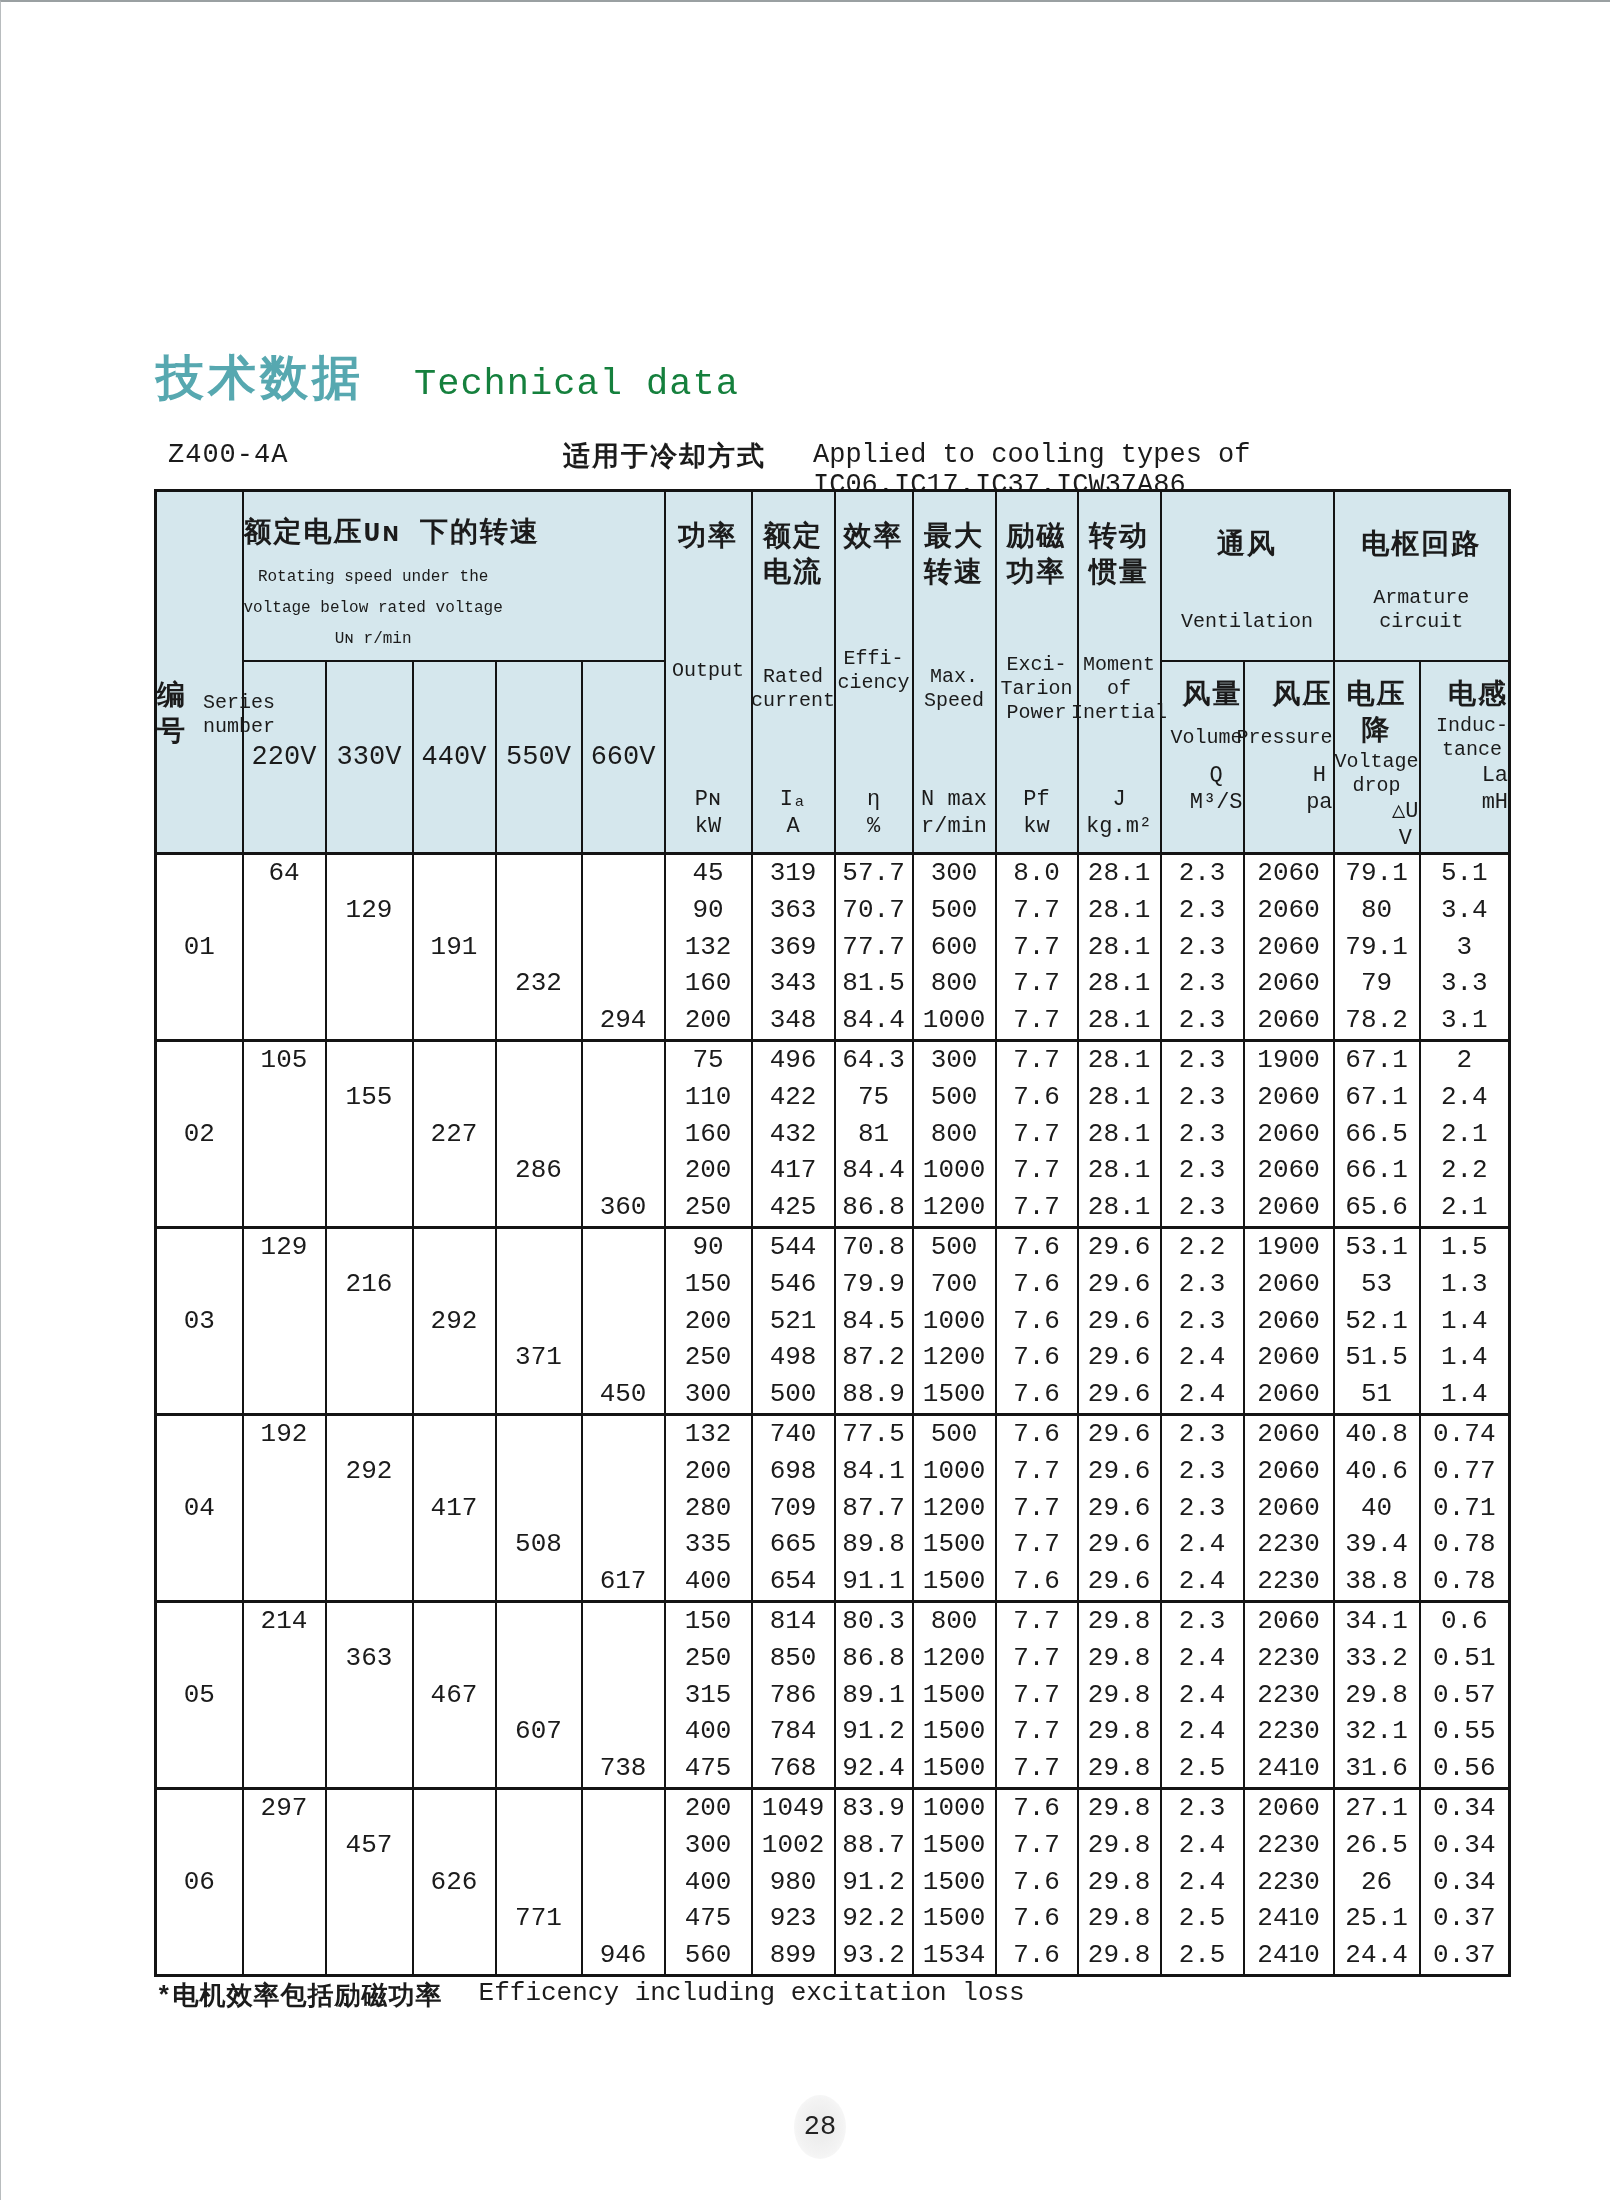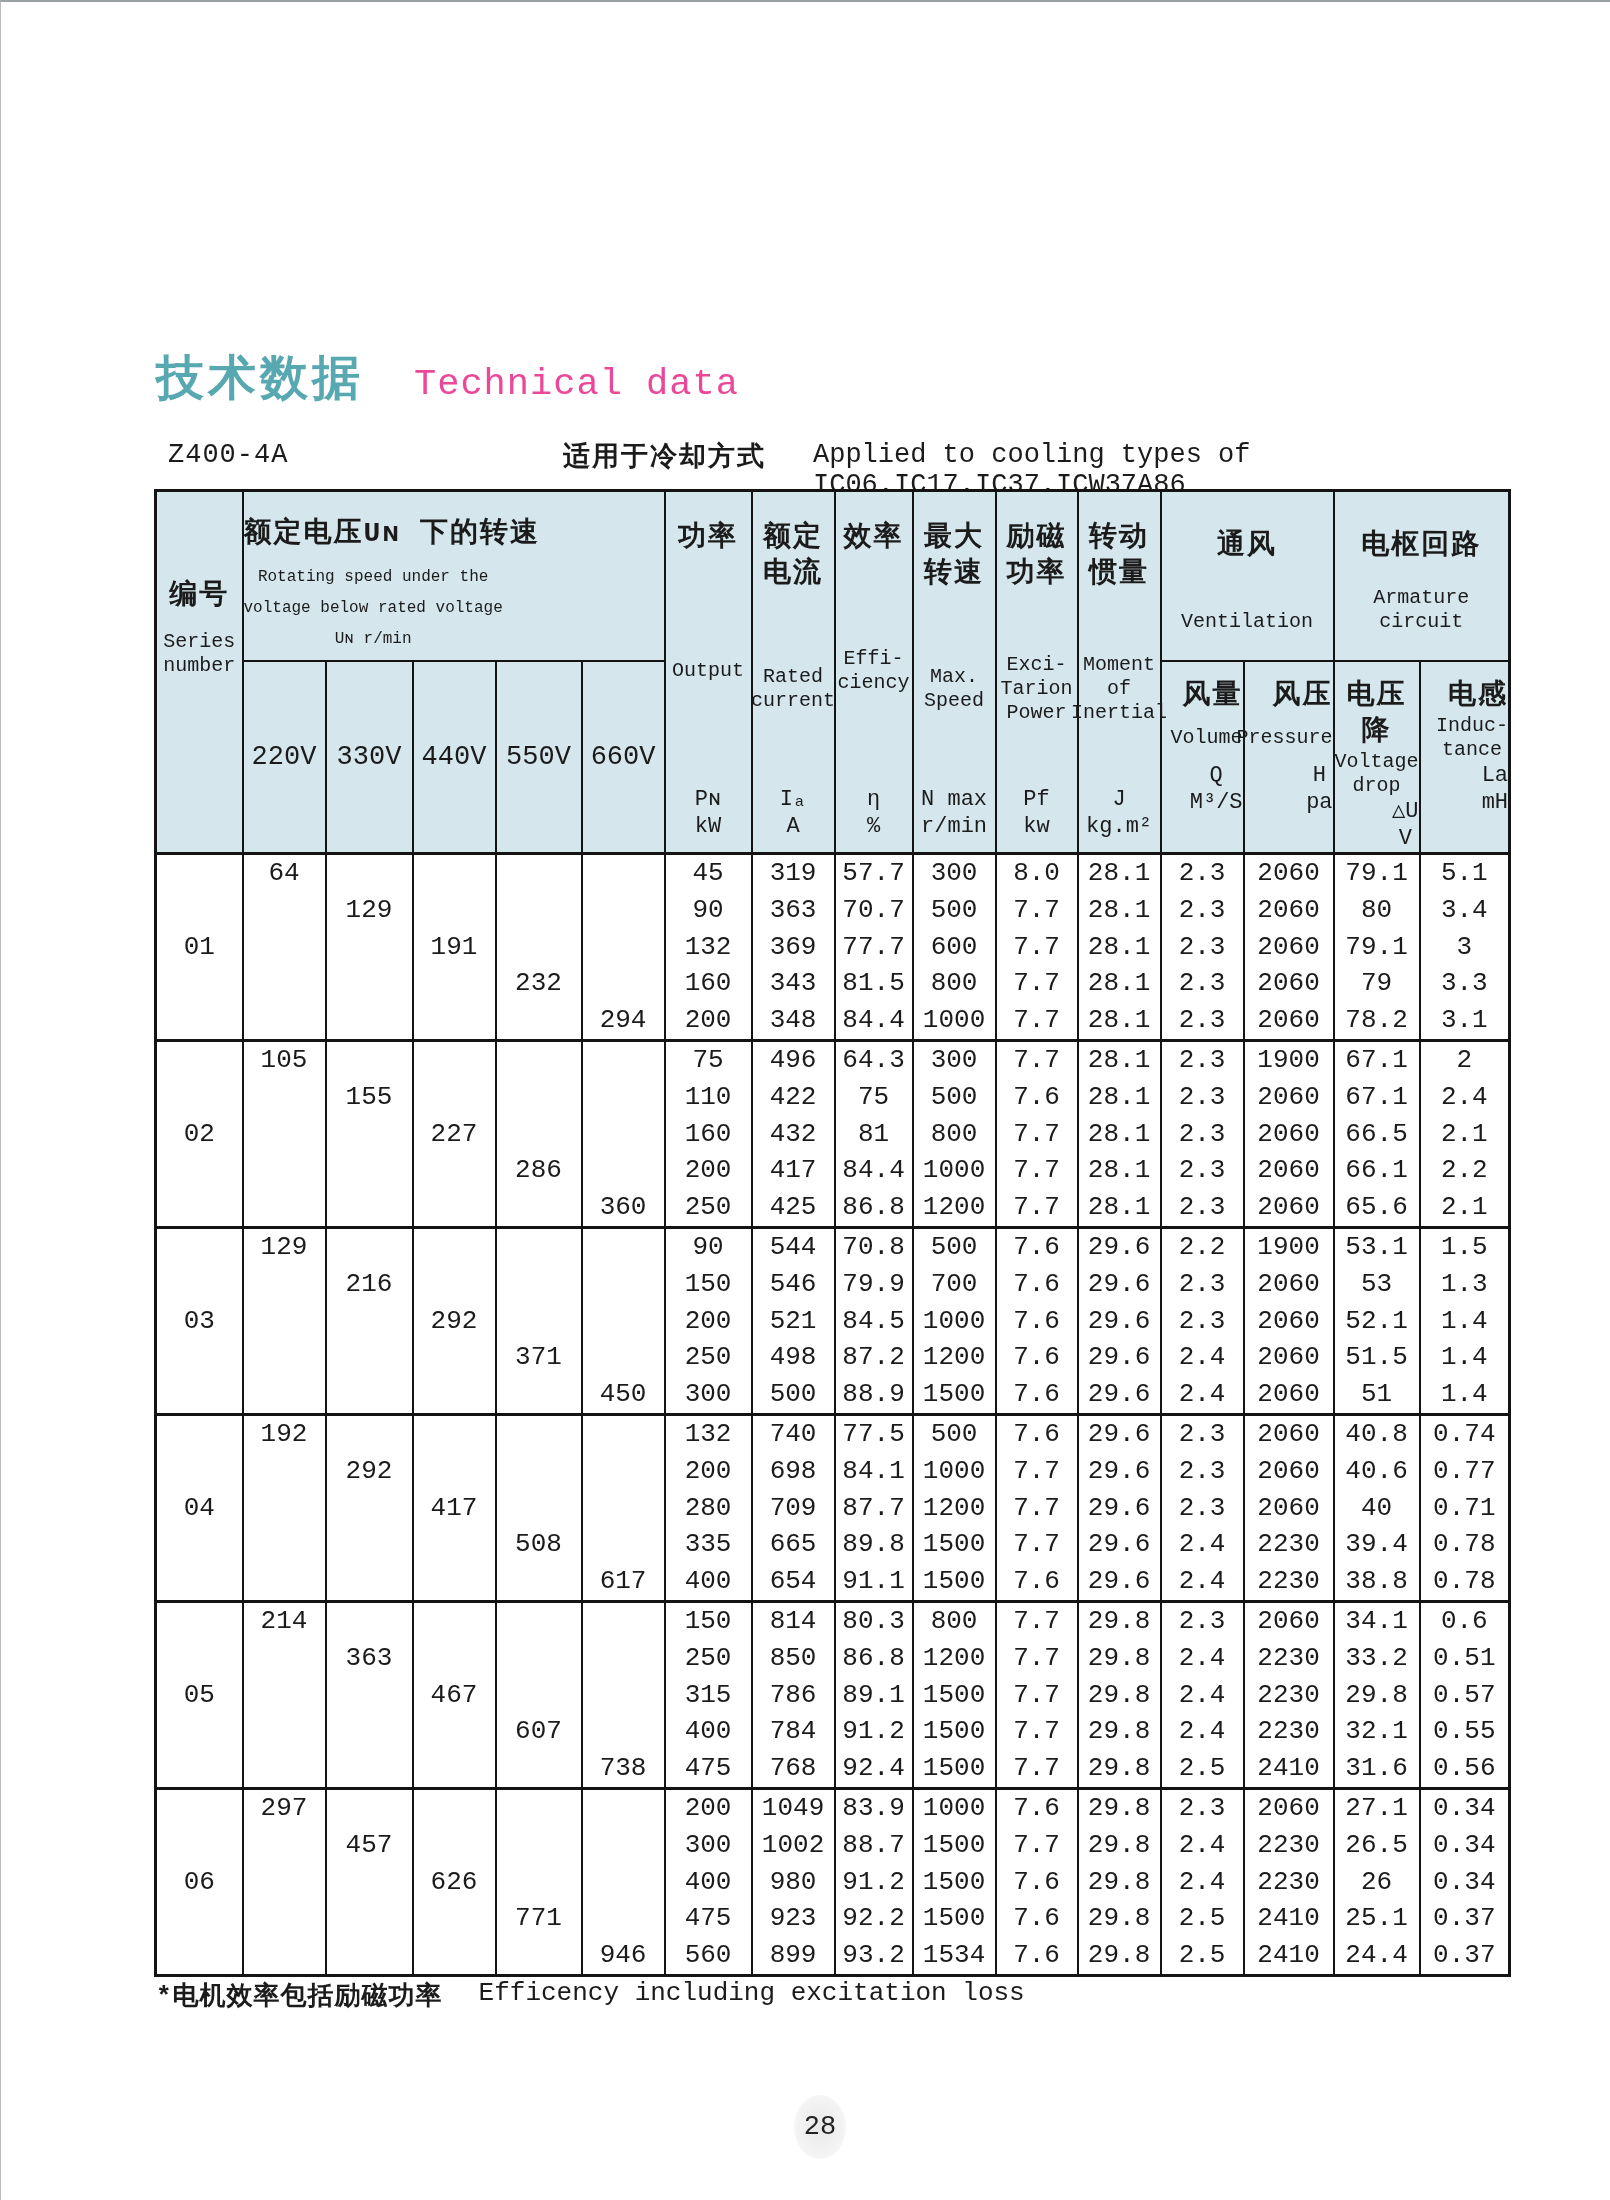--- a/index.html
+++ b/index.html
@@ -5,42 +5,42 @@
   html,body{margin:0;padding:0;background:#e8e8e8;}
   .page{
     position:relative;width:1610px;height:2200px;background:#ffffff;
     font-family:Liberation Mono, monospace;color:#1b1b1b;
     overflow:hidden;margin:0 auto;
     border-top:2px solid #9aa0a2;border-left:1px solid #b8bcbe;
     box-sizing:border-box;
   }
   .title-row{position:absolute;left:155px;top:344px;display:flex;align-items:baseline;gap:50px;}
   .title-cn{font-size:48px;font-weight:700;color:#57a8b0;letter-spacing:4px;}
-  .title-en{font-size:37px;font-weight:500;color:#ec4899;letter-spacing:1px;}
+  .title-en{font-size:37px;font-weight:500;color:#15803d;letter-spacing:1px;}
   .model{position:absolute;left:167px;top:438px;font-size:27px;letter-spacing:1px;}
   .cooling-cn{position:absolute;left:562px;top:436px;font-size:27px;font-weight:600;letter-spacing:2px;}
   .cooling-en{position:absolute;left:812px;top:438px;font-size:27px;}
   table.tech{
     position:absolute;left:153px;top:487px;width:1354px;
     border-collapse:collapse;table-layout:fixed;
     border:3px solid #141414;
   }
   table.tech th,table.tech td{border:2px solid #141414;padding:0;margin:0;}
   table.tech tbody td{border-top:3px solid #141414;}
   thead th{background:#d5e7ed;font-weight:normal;vertical-align:top;}
   thead tr.r1{height:168px;}
   thead tr.r2{height:192px;}
   .h-cn{font-size:28px;font-weight:600;letter-spacing:2px;white-space:pre-line;line-height:36px;text-align:center;}
   .h-en{font-size:20px;white-space:pre-line;line-height:24px;text-align:center;}
   .h-unit{font-size:22px;white-space:pre-line;line-height:27px;text-align:center;}
   th.colhead{vertical-align:top;}
   .colstack{display:flex;flex-direction:column;justify-content:space-between;align-items:center;height:360px;box-sizing:border-box;padding:28px 0 12px;}
   .substack{display:flex;flex-direction:column;justify-content:space-between;align-items:flex-end;height:164px;box-sizing:border-box;padding:16px 0 10px;}
   .secstack{display:flex;flex-direction:column;justify-content:space-between;align-items:center;height:168px;box-sizing:border-box;padding:36px 0 26px;}
-  .seriesstack{display:flex;flex-direction:column;align-items:center;height:360px;box-sizing:border-box;padding-top:86px;gap:16px;}
+  .seriesstack{display:flex;flex-direction:row;align-items:center;height:360px;box-sizing:border-box;padding-top:86px;gap:16px;}
   .speedstack{display:flex;flex-direction:column;align-items:flex-start;height:168px;box-sizing:border-box;padding-top:24px;gap:10px;}
   .speedstack .h-en{font-size:16px;line-height:31px;}
   th.voltage{vertical-align:middle;font-size:27px;font-weight:normal;text-align:center;}
   tbody tr.group-row{height:184px;}
   tbody td{vertical-align:top;background:#ffffff;}
   .line{height:36.8px;line-height:36.8px;font-size:26px;text-align:center;overflow:hidden;}
   td.series-cell{vertical-align:middle;text-align:center;font-size:26px;}
   .footnote{position:absolute;left:155px;top:1976px;font-size:26px;display:flex;gap:36px;text-align:right;}
   .footnote .cn{font-weight:600;letter-spacing:1px;}
   .pageno-wrap{position:absolute;left:793px;top:2093px;width:52px;height:64px;

